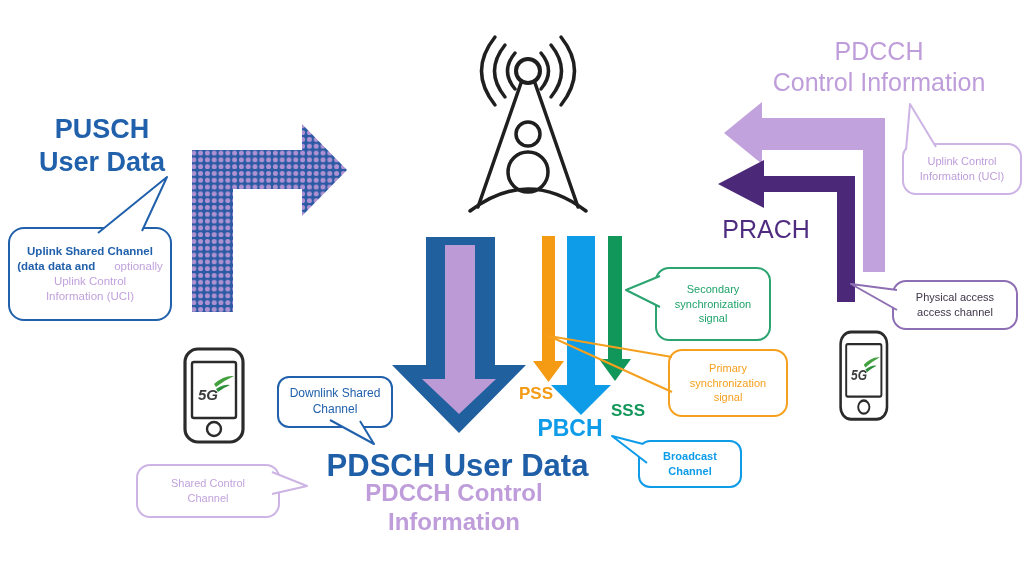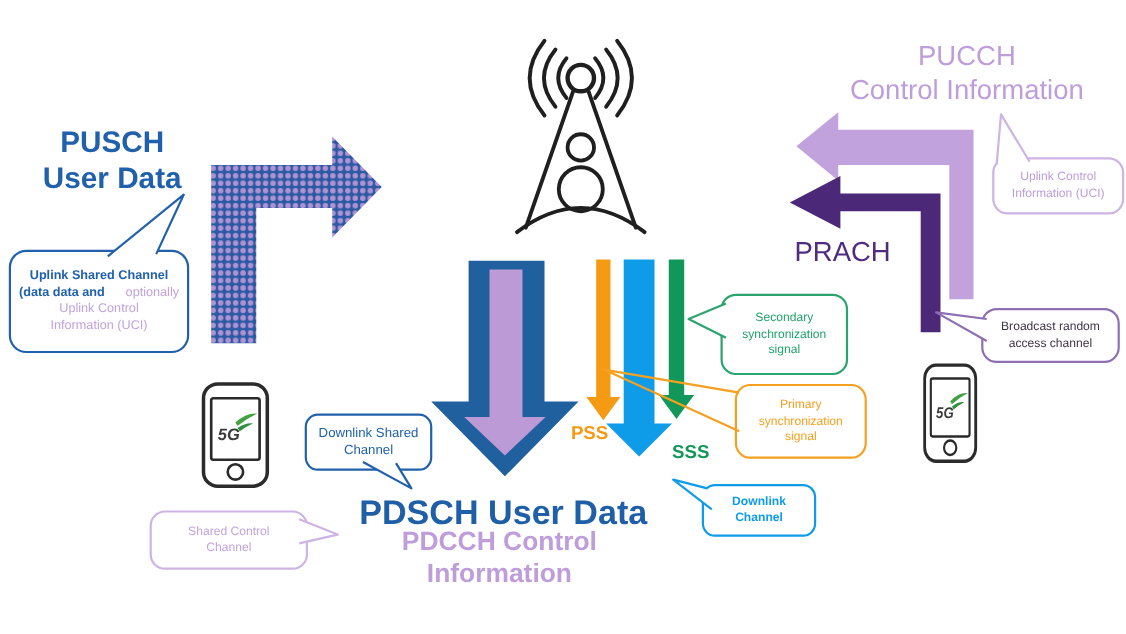--- a/index.html
+++ b/index.html
@@ -46,38 +46,38 @@
     <div class="alt">Uplink Control</div>
     <div class="alt">Information (UCI)</div>
   </div>
 
   <div class="bubble b-uci">
     <div>Uplink Control</div>
     <div>Information (UCI)</div>
   </div>
 
   <div class="bubble b-prach">
-    <div>Broadcast random</div>
+    <div>Physical access</div>
     <div>access channel</div>
   </div>
 
   <div class="bubble b-sec">
     <div>Secondary</div>
     <div>synchronization</div>
     <div>signal</div>
   </div>
 
   <div class="bubble b-pri">
     <div>Primary</div>
     <div>synchronization</div>
     <div>signal</div>
   </div>
 
   <div class="bubble b-bc">
-    <div>Downlink</div>
+    <div>Broadcast</div>
     <div>Channel</div>
   </div>
 
   <div class="bubble b-dl">
     <div>Downlink Shared</div>
     <div>Channel</div>
   </div>
 
   <div class="bubble b-sc">
     <div>Shared Control</div>
@@ -164,23 +164,24 @@
       <path d="M672,357 L549,336 L672,392" fill="none" stroke="#F5A01E"></path>
     </g>
   </svg>
 
   <div class="biglabel pusch-label">
     <div>PUSCH</div>
     <div>User Data</div>
   </div>
 
   <div class="biglabel pucch-label">
-    <div>PUCCH</div>
+    <div>PDCCH</div>
     <div>Control Information</div>
   </div>
 
   <div class="biglabel prach-label">PRACH</div>
   <div class="biglabel pss-label">PSS</div>
   <div class="biglabel sss-label">SSS</div>
+  <div class="biglabel pbch-label">PBCH</div>
   <div class="biglabel pdsch-label">PDSCH User Data</div>
   <div class="biglabel pdcch-label">PDCCH Control Information</div>
 
 </div>
 
 </body></html>

